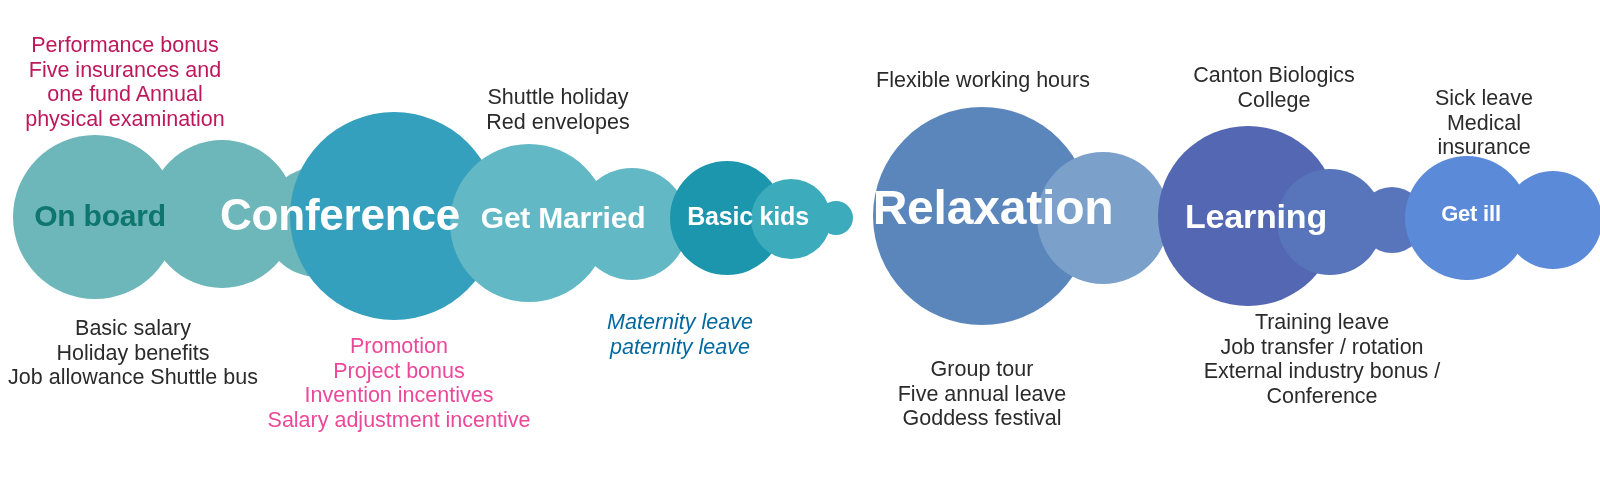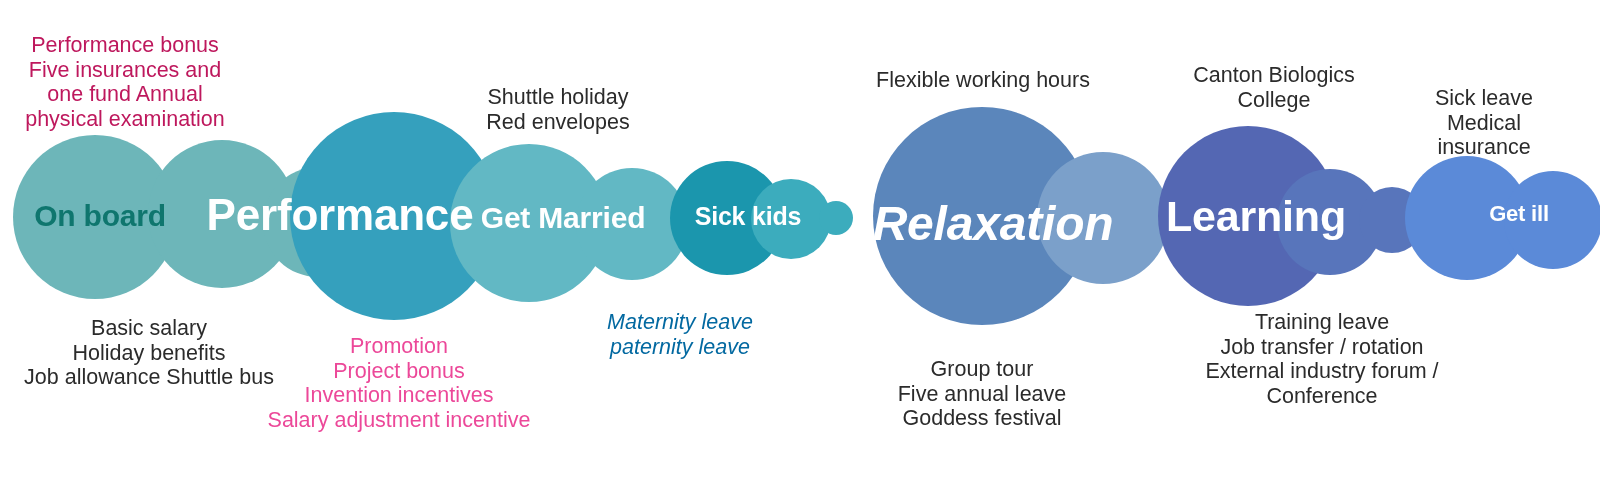--- a/index.html
+++ b/index.html
@@ -74,50 +74,50 @@
       <div class="bubble" style="left: 1037px; top: 152px; width: 132px; height: 132px; background: rgb(123, 160, 202); opacity: 1;"></div>
       <div class="bubble" style="left: 1158px; top: 126px; width: 180px; height: 180px; background: rgb(84, 103, 179); opacity: 1;"></div>
       <div class="bubble" style="left: 1277px; top: 169px; width: 106px; height: 106px; background: rgb(88, 117, 187); opacity: 1;"></div>
       <div class="bubble" style="left: 1359px; top: 187px; width: 66px; height: 66px; background: rgb(88, 117, 187); opacity: 1;"></div>
       <div class="bubble" style="left: 1405px; top: 156px; width: 124px; height: 124px; background: rgb(91, 138, 216); opacity: 1;"></div>
       <div class="bubble" style="left: 1504px; top: 171px; width: 98px; height: 98px; background: rgb(91, 138, 216); opacity: 1;"></div>
     </div>
 
   <div class="label-layer" id="label-layer">
       <div class="bubble-label" style="left: 100px; top: 216px; font-size: 30px; color: #0f766e;">On board</div>
-      <div class="bubble-label" style="left: 340px; top: 215px; font-size: 44px; color: rgb(255, 255, 255);">Performance</div>
+      <div class="bubble-label" style="left: 340px; top: 215px; font-size: 44px; color: rgb(255, 255, 255);">Conference</div>
       <div class="bubble-label" style="left: 563px; top: 218px; font-size: 30px; color: rgb(255, 255, 255);">Get Married</div>
-      <div class="bubble-label" style="left: 748px; top: 216px; font-size: 25px; color: rgb(255, 255, 255);">Sick kids</div>
-      <div class="bubble-label" style="left: 993px; top: 224px; font-size: 48px; color: rgb(255, 255, 255); font-style: italic;">Relaxation</div>
-      <div class="bubble-label" style="left: 1256px; top: 216px; font-size: 43px; color: rgb(255, 255, 255);">Learning</div>
-      <div class="bubble-label" style="left: 1471px; top: 214px; font-size: 22px; color: rgb(255, 255, 255); margin-left: 48px;">Get ill</div>
+      <div class="bubble-label" style="left: 748px; top: 216px; font-size: 25px; color: rgb(255, 255, 255);">Basic kids</div>
+      <div class="bubble-label" style="left: 993px; top: 208px; font-size: 48px; color: rgb(255, 255, 255);">Relaxation</div>
+      <div class="bubble-label" style="left: 1256px; top: 216px; font-size: 34px; color: rgb(255, 255, 255);">Learning</div>
+      <div class="bubble-label" style="left: 1471px; top: 214px; font-size: 22px; color: rgb(255, 255, 255);">Get ill</div>
     </div>
 
   <div class="caption-layer" id="caption-layer">
       <div class="caption center" style="left: 125px; top: 33px; color: #be185d;">Performance bonus
 Five insurances and
 one fund Annual
 physical examination</div>
-      <div class="caption center" style="left: 133px; top: 316px; color: rgb(43, 43, 43); margin-left: 16px;">Basic salary
+      <div class="caption center" style="left: 133px; top: 316px; color: rgb(43, 43, 43);">Basic salary
 Holiday benefits
 Job allowance Shuttle bus</div>
       <div class="caption center" style="left: 399px; top: 334px; color: #ec4899;">Promotion
 Project bonus
 Invention incentives
 Salary adjustment incentive</div>
       <div class="caption center" style="left: 558px; top: 85px; color: rgb(43, 43, 43);">Shuttle holiday
 Red envelopes</div>
       <div class="caption center" style="left: 680px; top: 310px; color: #0369a1; font-style: italic;">Maternity leave
 paternity leave</div>
       <div class="caption center" style="left: 983px; top: 68px; color: rgb(43, 43, 43);">Flexible working hours</div>
       <div class="caption center" style="left: 982px; top: 357px; color: rgb(43, 43, 43);">Group tour
 Five annual leave
 Goddess festival</div>
       <div class="caption center" style="left: 1258px; top: 63px; color: rgb(43, 43, 43); margin-left: 16px;">Canton Biologics
 College</div>
       <div class="caption center" style="left: 1322px; top: 310px; color: rgb(43, 43, 43);">Training leave
 Job transfer / rotation
-External industry forum / Conference</div>
+External industry bonus / Conference</div>
       <div class="caption center" style="left: 1484px; top: 86px; color: rgb(43, 43, 43);">Sick leave
 Medical insurance</div>
     </div>
 
 </div>
 
 </body></html>

